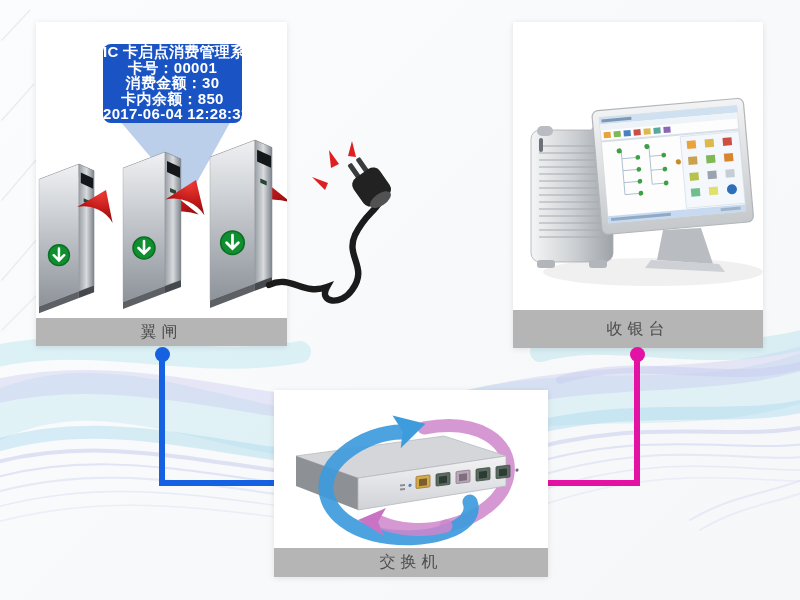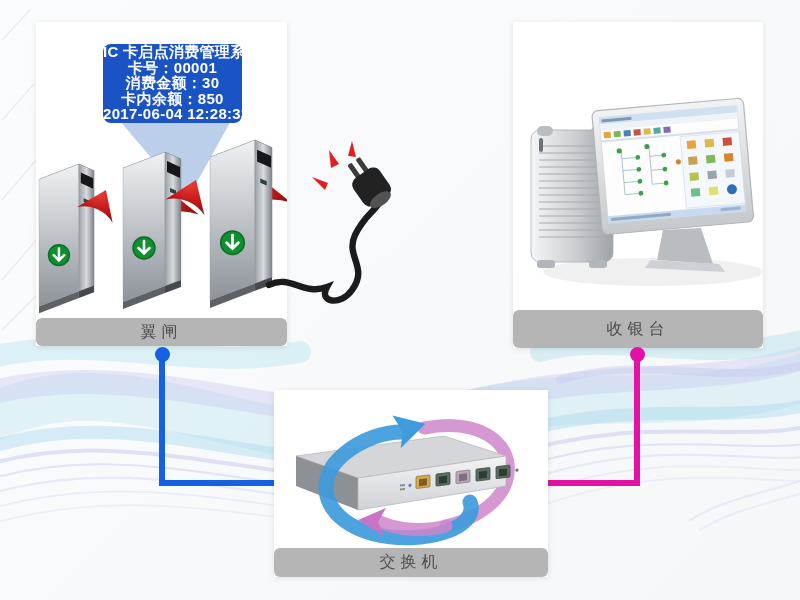--- a/index.html
+++ b/index.html
@@ -13,21 +13,21 @@
   
   .panel{
     position:absolute;background:#ffffff;z-index:2;
     box-shadow:0 1px 6px rgba(0,0,0,0.10);
   }
   .panel-label{
     position:absolute;left:0;right:0;bottom:0;
     background:var(--label-bar-bg,#b5b5b5);
     color:var(--label-text,#4d4d4d);
     display:flex;align-items:center;justify-content:center;
-    font-size:16px;letter-spacing:5px;border-radius:6px;
+    font-size:16px;letter-spacing:5px;
   }
   #panel-gate{left:36px;top:22px;width:251px;height:324px;}
   #panel-gate .panel-label{height:28px;}
   #panel-cashier{left:513px;top:22px;width:250px;height:326px;}
   #panel-cashier .panel-label{height:38px;text-align:right;}
   #panel-switch{left:274px;top:390px;width:254px;height:187px;padding-left:20px;}
   #panel-switch .panel-label{height:29px;}
   .illus{position:absolute;left:0;top:0;}
   
   .bubble{

